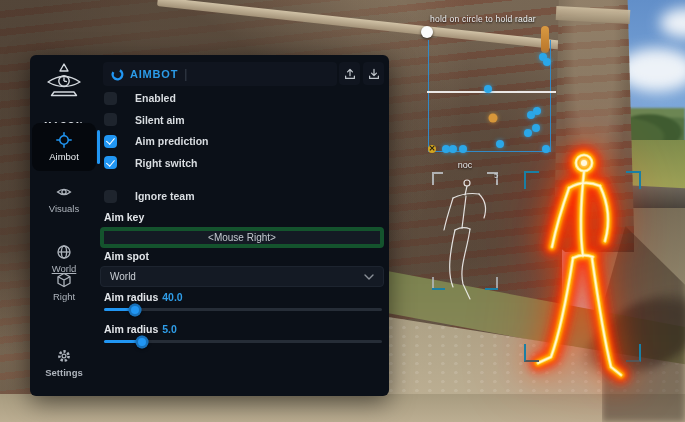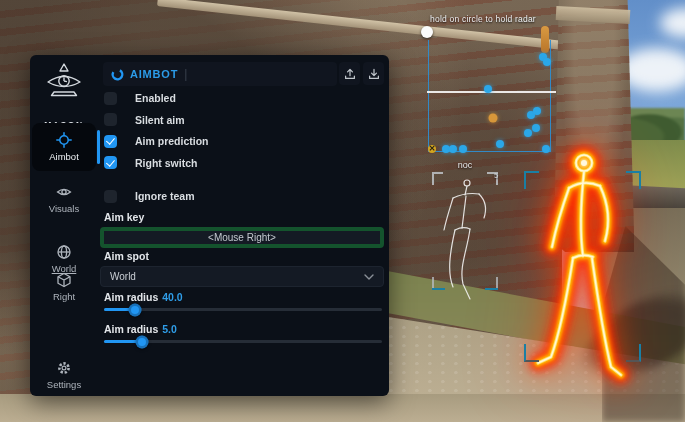--- a/index.html
+++ b/index.html
@@ -94,21 +94,21 @@
      gap:3px;color:#aeb4bc;font-size:9.5px;cursor:pointer;padding-top:5px;}
   .side-item svg{display:block;}
   .side-item.selected{background:#05080d;border-radius:8px;color:#eef1f4;}
   .side-item.selected .accent-bar{display:block;}
   .accent-bar{display:none;position:absolute;right:-4px;top:7px;width:3px;height:34px;border-radius:2px;background:#2196f3;}
   #item-0{top:68px;height:48px;padding-top:9px;}
   #item-1{top:124px;height:40px;}
   #item-2{top:184px;height:40px;text-decoration:underline;}
   #item-3{top:212px;height:40px;}
   #item-4{top:256px;height:40px;}
-  #item-5{top:300px;height:40px;}
+  #item-5{top:288px;height:40px;font-weight:bold;}
 
   #content{position:absolute;left:70px;top:0;width:289px;height:100%;}
   #header-bar{position:absolute;left:3px;top:7px;width:234px;height:24px;background:#10151f;border-radius:4px;
      display:flex;align-items:center;padding:0 8px;gap:6px;}
   #header-title{color:#2b9be8;font-size:11px;font-weight:bold;letter-spacing:.8px;}
   #header-sep{color:#39414d;font-size:12px;}
   #header-sub{color:#8d949e;font-size:9.5px;white-space:nowrap;}
   .tool-btn{position:absolute;top:7px;width:21px;height:23px;background:#10151f;border-radius:4px;
      display:flex;align-items:center;justify-content:center;cursor:pointer;}
   #btn-upload{left:239px;} #btn-download{left:263px;}

